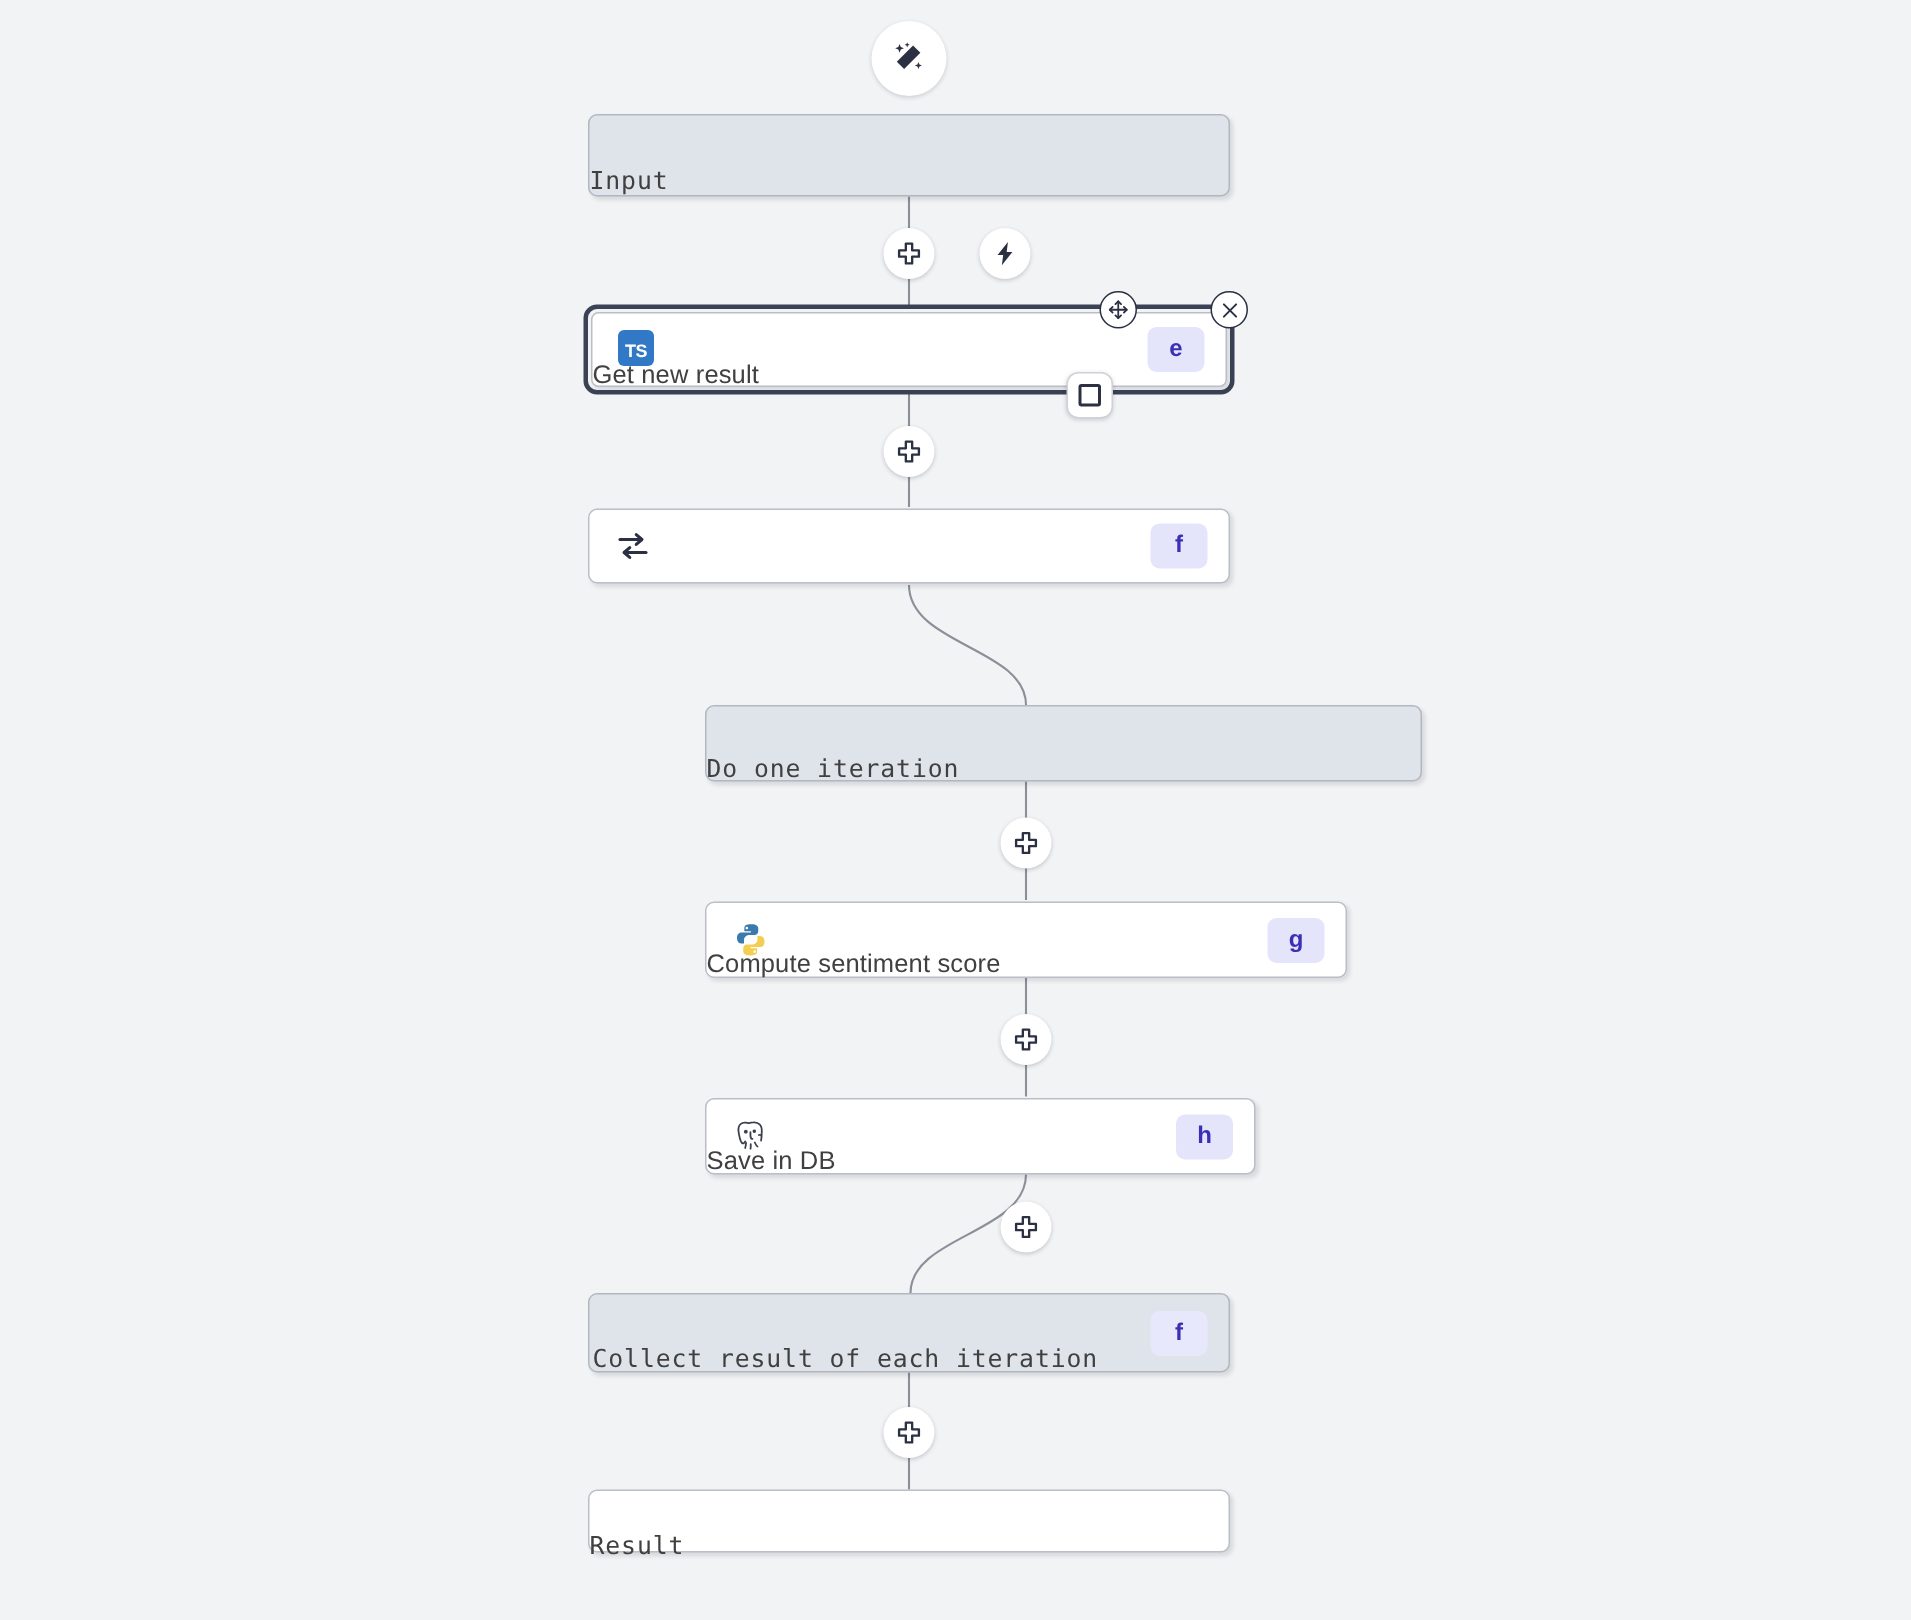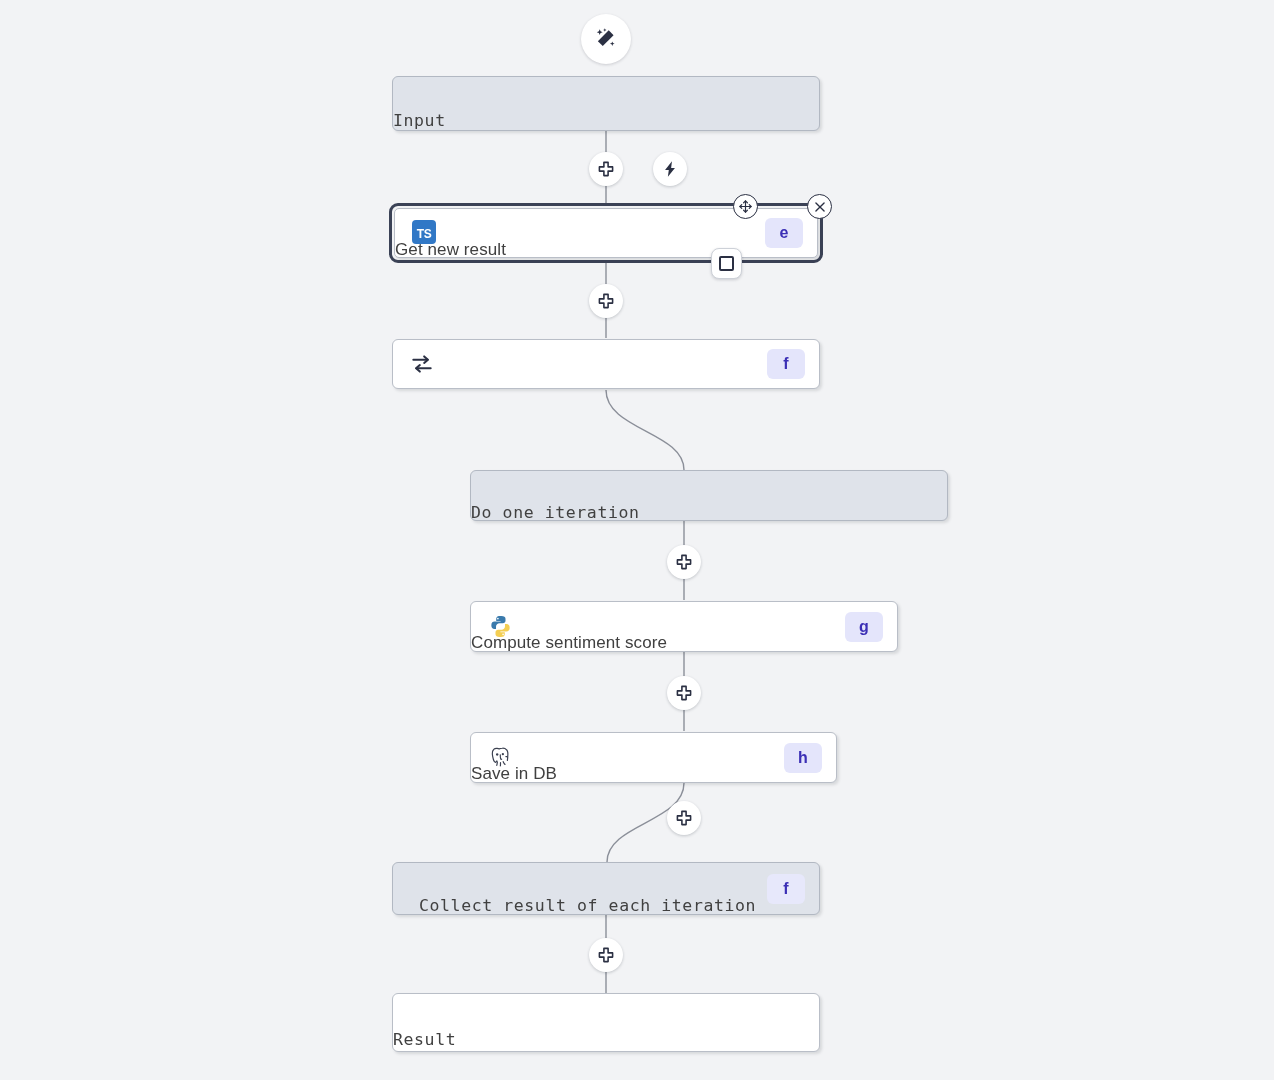--- a/index.html
+++ b/index.html
@@ -333,27 +333,27 @@
     <span class="badge">h</span>
   </div>
 
   <div class="circle-btn" style="left:667px; top:801px;">
     <svg width="18" height="18" viewBox="0 0 24 24">
       <path d="M9.2 3.2 h5.6 v6 h6 v5.6 h-6 v6 h-5.6 v-6 h-6 v-5.6 h6 z" fill="#ffffff" stroke="#2b3043" stroke-width="2.1" stroke-linejoin="round"></path>
     </svg>
   </div>
 
   <div class="node shaded" style="left:392px; top:862px; width:428px; height:53px;">
-    <span class="node-label mono" style="padding-left:26px; padding-right:44px;">Collect result of each iteration</span>
+    <span class="node-label mono" style="padding-left:2px; padding-right:44px;">Collect result of each iteration</span>
     <span class="badge flat" style="background:#e7e8fb; box-shadow:none;">f</span>
   </div>
 
   <div class="circle-btn" style="left:589px; top:938px;">
     <svg width="18" height="18" viewBox="0 0 24 24">
       <path d="M9.2 3.2 h5.6 v6 h6 v5.6 h-6 v6 h-5.6 v-6 h-6 v-5.6 h6 z" fill="#ffffff" stroke="#2b3043" stroke-width="2.1" stroke-linejoin="round"></path>
     </svg>
   </div>
 
-  <div class="node white" style="left:392px; top:993px; width:428px; height:59px;">
+  <div class="node white" style="left:392px; top:993px; width:428px; height:42px;">
     <span class="node-label mono">Result</span>
   </div>
 
 </div>
 
 </body></html>

